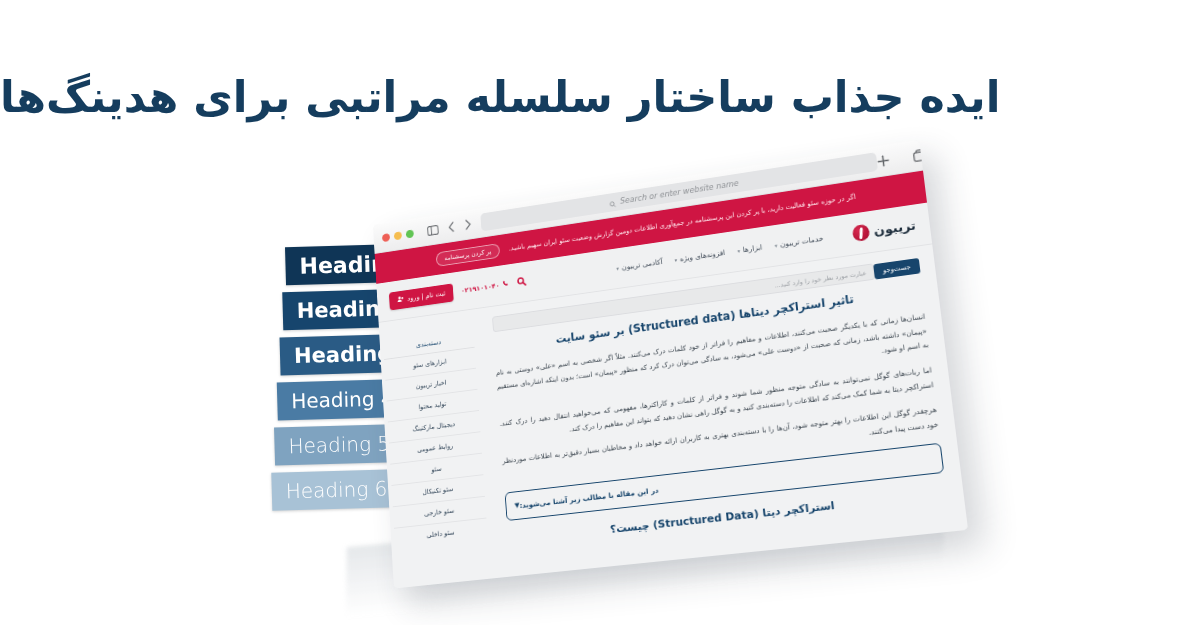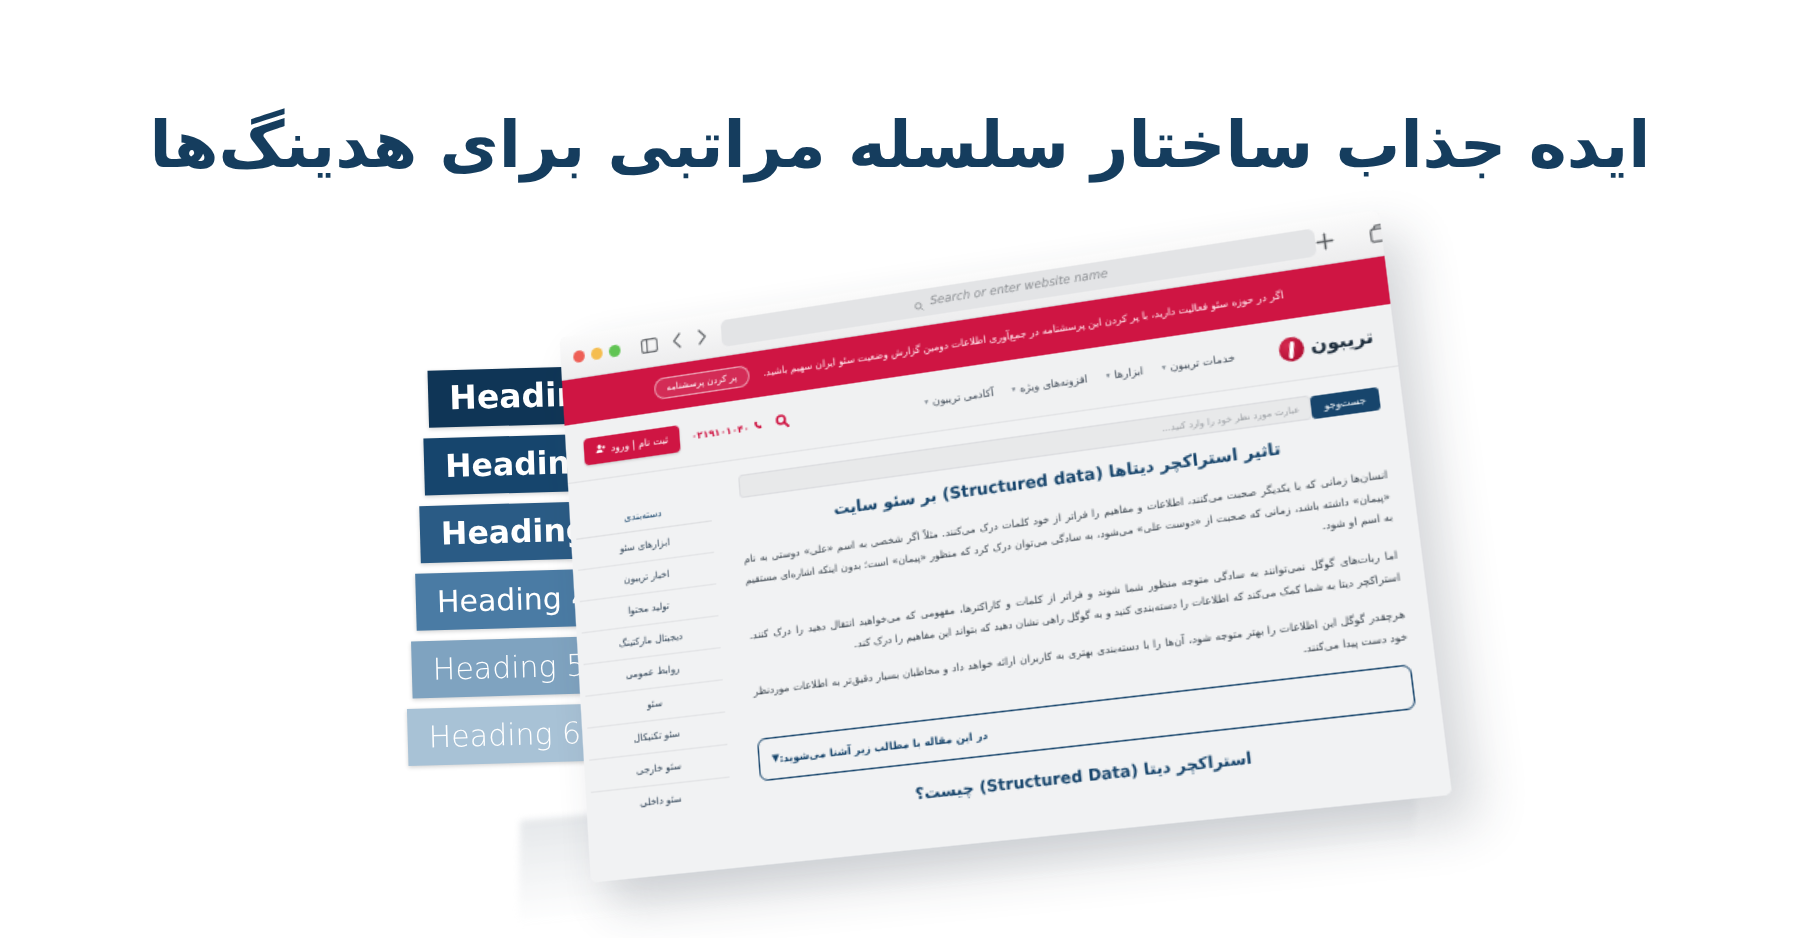--- a/index.html
+++ b/index.html
@@ -9,21 +9,21 @@
     background: #ffffff;
     font-family: "DejaVu Sans", "Liberation Sans", sans-serif;
     overflow: hidden;
     position: relative;
   }
 
   
   #page-title {
     position: absolute;
     top: 72px; left: 0; width: 1200px;
-    text-align: center;
+    text-align: left;
     font-family: "DejaVu Sans", "Liberation Sans", sans-serif;
     font-size: 43px;
     font-weight: bold;
     color: #153d5e;
     direction: rtl;
     letter-spacing: -0.5px;
     white-space: nowrap;
   }
 
   

